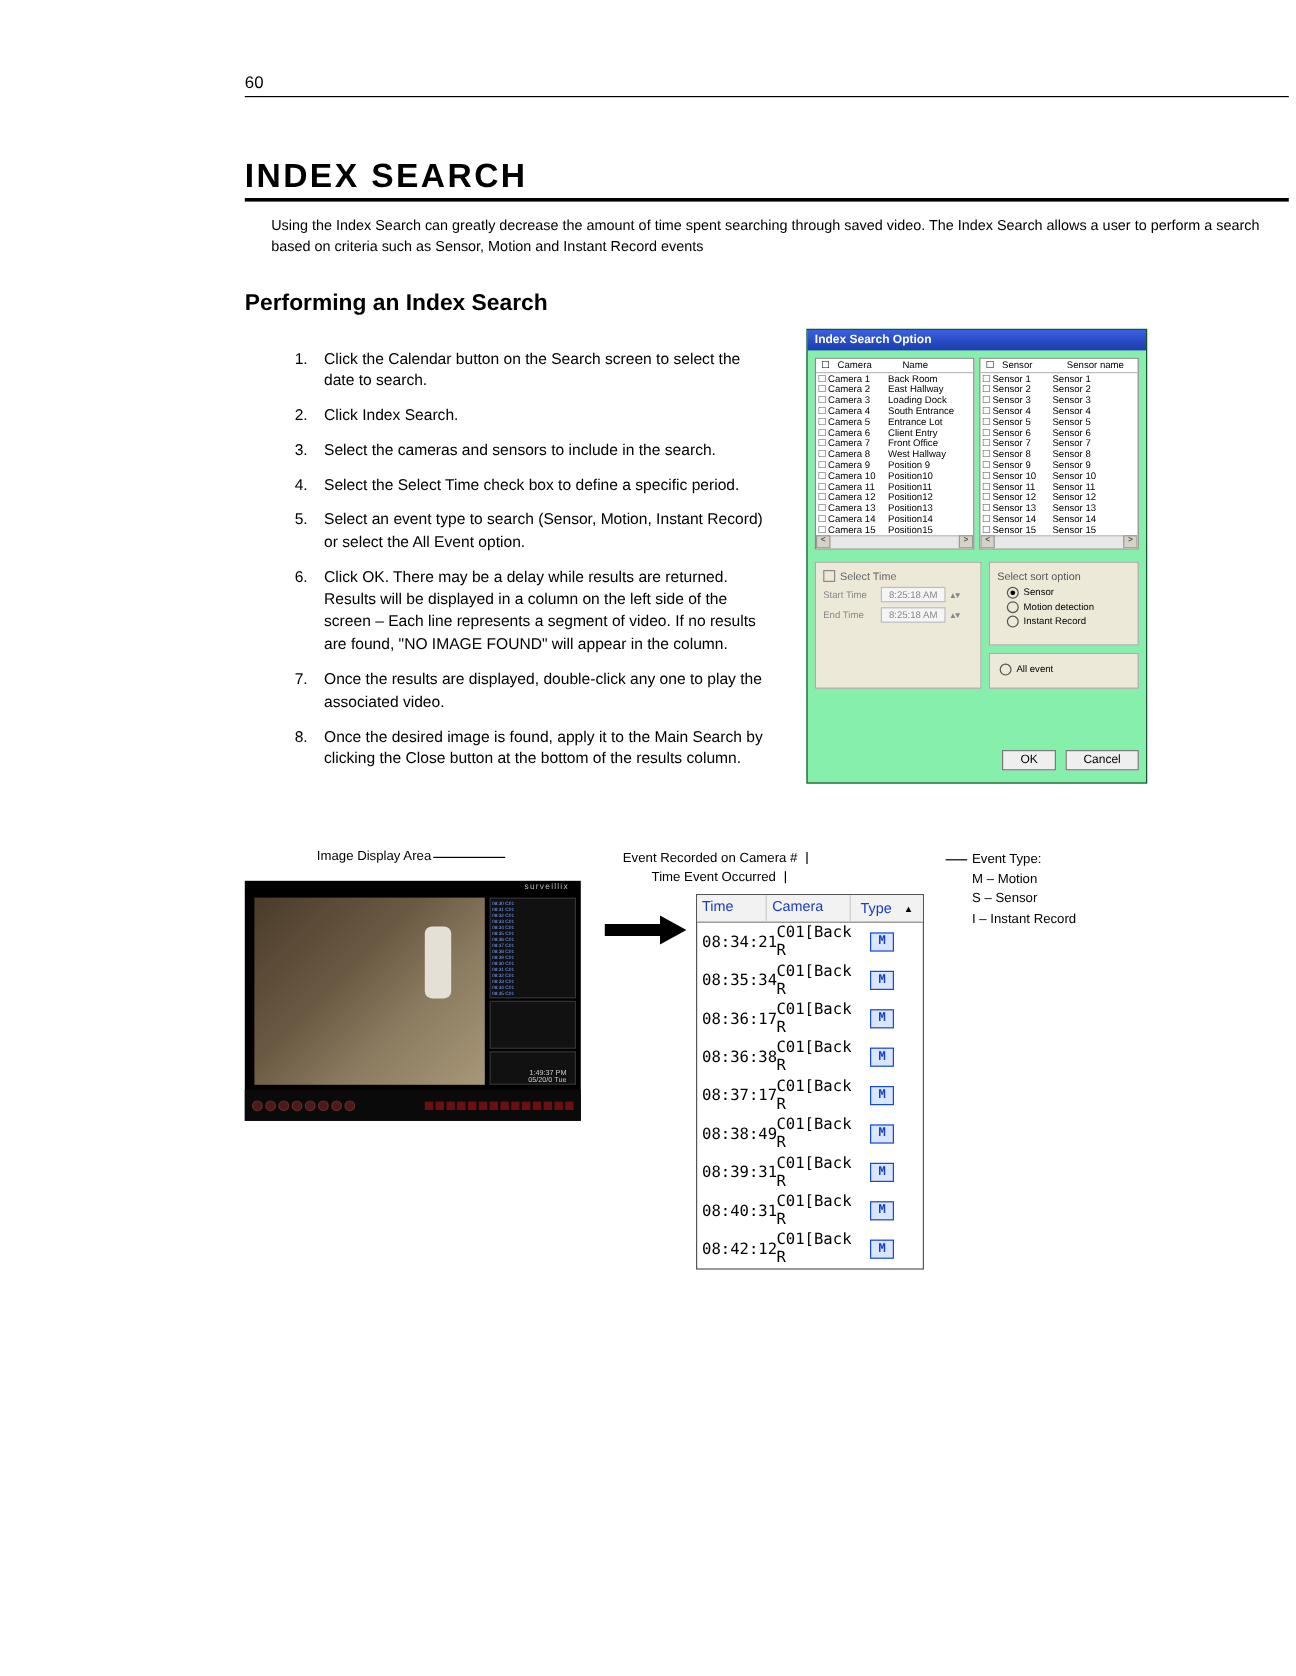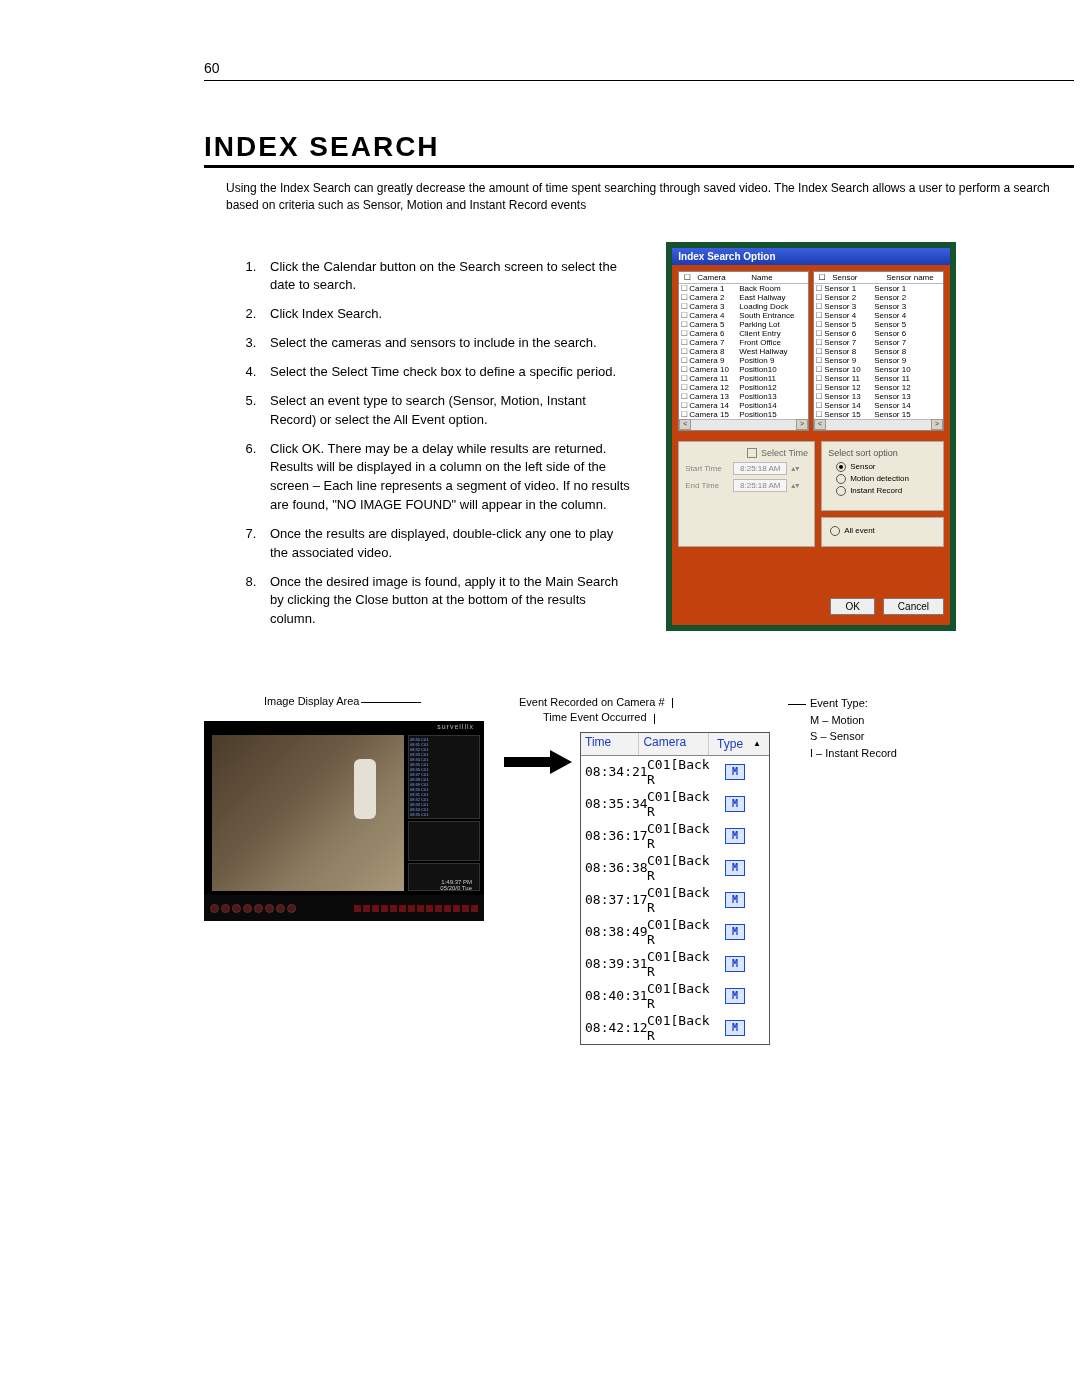--- a/index.html
+++ b/index.html
@@ -64,22 +64,22 @@
     width: 440px;
   }
   ol.steps li {
     margin-bottom: 10px;
     padding-left: 10px;
   }
 
   
   .dialog {
     width: 330px;
-    border: 6px solid #14532d;
-    background: #c2410c;
+    border: 1px solid #14532d;
+    background: #86efac;
     font-size: 9px;
     font-family: Tahoma, Arial, sans-serif;
     box-shadow: 0 0 0 0;
   }
   .titlebar {
     background: linear-gradient(#3b5fe0,#1a3cb0);
     color: #fff;
     font-weight: bold;
     font-size: 10px;
     padding: 3px 6px;
@@ -334,20 +334,21 @@
 <body>
 
 <div class="page">
   <div class="page-number">60</div>
   <hr class="hair">
 
   <h1 class="main-title">INDEX SEARCH</h1>
   <hr class="thick">
   <div class="intro">Using the Index Search can greatly decrease the amount of time spent searching through saved video. The Index Search allows a user to perform a search based on criteria such as Sensor, Motion and Instant Record events</div>
 
+  <h2 class="sub-title">Performing an Index Search</h2>
 
   <div class="cols">
     <ol class="steps" id="steps-list">
         <li>Click the Calendar button on the Search screen to select the date to search.</li>
         <li>Click Index Search.</li>
         <li>Select the cameras and sensors to include in the search.</li>
         <li>Select the Select Time check box to define a specific period.</li>
         <li>Select an event type to search (Sensor, Motion, Instant Record) or select the All Event option.</li>
         <li>Click OK.  There may be a delay while results are returned.  Results will be displayed in a column on the left side of the screen – Each line represents a segment of video.  If no results are found, "NO IMAGE FOUND" will appear in the column.</li>
         <li>Once the results are displayed, double-click any one to play the associated video.</li>
@@ -381,21 +382,21 @@
                   <span class="c2">Loading Dock</span>
                 </div>
                 <div class="lrow">
                   <span class="cb">☐</span>
                   <span class="c1">Camera 4</span>
                   <span class="c2">South Entrance</span>
                 </div>
                 <div class="lrow">
                   <span class="cb">☐</span>
                   <span class="c1">Camera 5</span>
-                  <span class="c2">Parking Lot</span>
+                  <span class="c2">Entrance Lot</span>
                 </div>
                 <div class="lrow">
                   <span class="cb">☐</span>
                   <span class="c1">Camera 6</span>
                   <span class="c2">Client Entry</span>
                 </div>
                 <div class="lrow">
                   <span class="cb">☐</span>
                   <span class="c1">Camera 7</span>
                   <span class="c2">Front Office</span>
@@ -531,21 +532,21 @@
               </div>
             <div class="scroll-strip">
               <span class="scroll-btn">&lt;</span>
               <span class="scroll-btn">&gt;</span>
             </div>
           </div>
         </div>
 
         <div class="dlg-lower">
           <div class="group">
-            <div style="display:flex;align-items:center;gap:4px;color:#666;font-size:9px;justify-content:flex-end;">
+            <div style="display:flex;align-items:center;gap:4px;color:#666;font-size:9px;">
               <span style="border:1px solid #888;width:8px;height:8px;display:inline-block;"></span>
               <span>Select Time</span>
             </div>
             <div class="time-row">
               <span style="width:44px;font-size:8px;">Start Time</span>
               <span class="time-box">8:25:18 AM</span>
               <span class="spin">▴▾</span>
             </div>
             <div class="time-row">
               <span style="width:44px;font-size:8px;">End Time</span>

